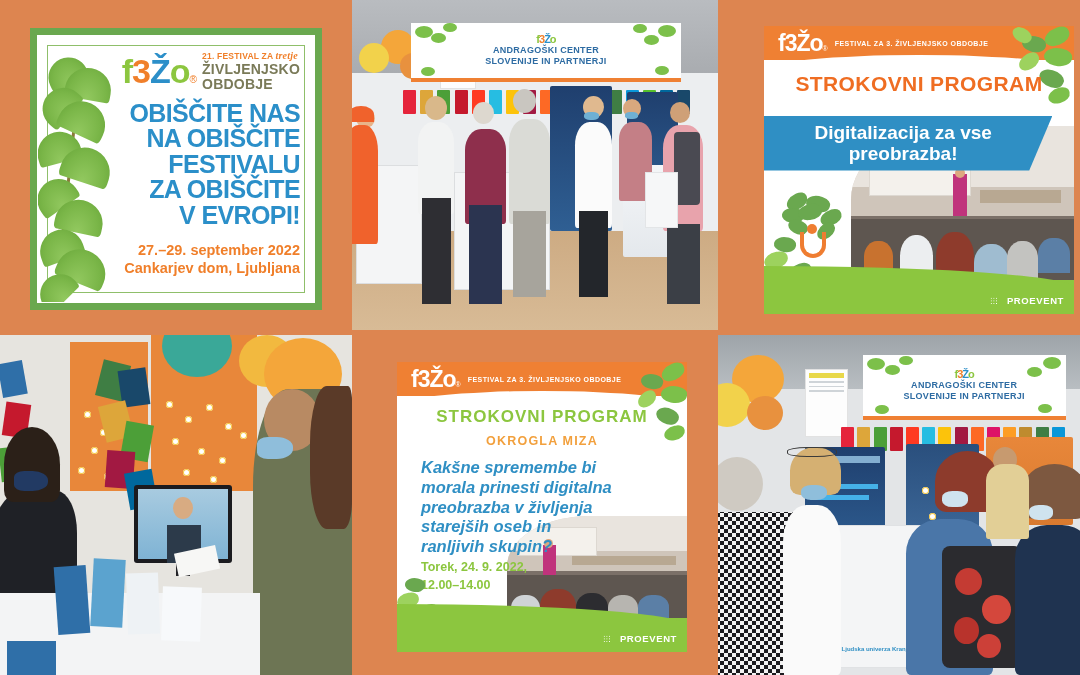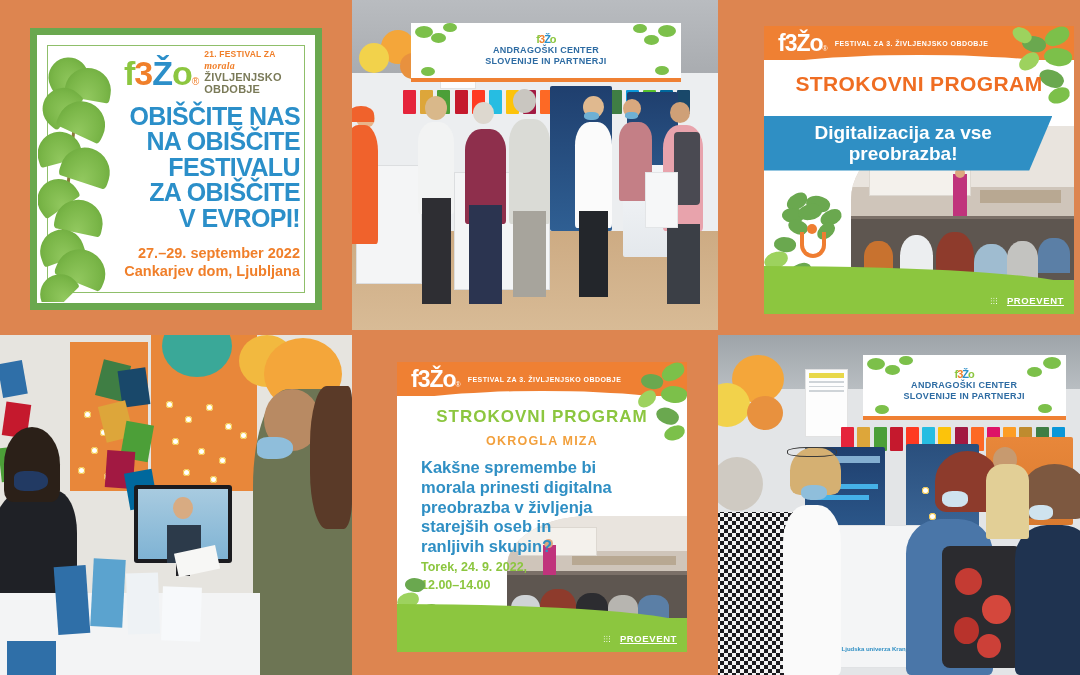--- a/index.html
+++ b/index.html
@@ -64,21 +64,21 @@
   .logo-f3zo .l3 { color: #f07f2a; font-weight: 700; }
   .logo-f3zo .lz { color: #2c8fc9; font-weight: 700; }
   .logo-f3zo .lo { color: #8cc63f; font-weight: 700; }
   .logo-f3zo .reg { font-size: 0.3em; color: #f07f2a; vertical-align: super; }
 
   .visit-logorow { display: flex; align-items: center; justify-content: flex-end; gap: 6px; }
   .visit-logorow .logo-f3zo { font-size: 34px; }
   .fest-tag { text-align: left; line-height: 1.12; }
   .fest-tag .l1 { font-size: 8.5px; font-weight: 700; color: #f07f2a; letter-spacing: .2px; }
   .fest-tag .l1 i { color: #f07f2a; font-family: "Liberation Serif", serif; font-size: 10px; }
-  .fest-tag .l2 { font-size: 11px; font-weight: 700; color: #7a7a58; letter-spacing: .2px; }
+  .fest-tag .l2 { font-size: 14px; font-weight: 700; color: #7a7a58; letter-spacing: .2px; }
 
   .visit-head {
     margin-top: 8px; color: #2b8fc9; font-weight: 800; font-size: 25px;
     line-height: 1.02; letter-spacing: -0.6px;
   }
   .visit-date {
     margin-top: 14px; color: #f07f2a; font-weight: 700; font-size: 14.5px; line-height: 1.2;
   }
 
   
@@ -161,21 +161,21 @@
   .prog-bottom {
     position: absolute; left: 0; right: 0; bottom: 0; height: 34px; background: #8cc63f;
   }
   .prog-bottom::before {
     content: ""; position: absolute; left: 0; right: 0; top: -14px; height: 22px;
     background: #8cc63f; border-radius: 0 100% 0 0 / 0 100% 0 0;
   }
   .proevent {
     position: absolute; right: 10px; bottom: 8px; color: #ffffff;
     font-size: 9.5px; font-weight: 800; letter-spacing: .6px;
-    display: flex; align-items: center; gap: 9px; text-decoration: underline;
+    display: flex; align-items: center; gap: 9px;
   }
   .proevent .dots {
     display: inline-block; width: 8px; height: 8px;
     background-image: radial-gradient(#fff 40%, transparent 41%);
     background-size: 2.6px 2.6px;
   }
   
   .mascot { position: absolute; left: 18px; bottom: 54px; width: 62px; height: 66px; }
   .mascot .crown { position: absolute; background: #6aa84f; border-radius: 60% 40% 55% 45%; }
   .mascot .body {
@@ -196,21 +196,21 @@
   .rt-title {
     position: absolute; left: 0; right: 0; top: 45px; text-align: center;
     color: #8cc63f; font-weight: 800; font-size: 17px; letter-spacing: 1px;
   }
   .rt-sub {
     position: absolute; left: 0; right: 0; top: 72px; text-align: center;
     color: #f2a03d; font-weight: 800; font-size: 12.5px; letter-spacing: 1.2px;
   }
   .rt-q {
     position: absolute; left: 24px; right: 22px; top: 96px;
-    color: #2f8fc4; font-weight: 800; font-size: 16.5px; line-height: 1.2;
+    color: #2f8fc4; font-weight: 800; font-size: 16.5px; line-height: 1.2; font-style: italic;
   }
   .rt-when {
     position: absolute; left: 24px; top: 196px;
     color: #8cc63f; font-weight: 700; font-size: 12.5px; line-height: 1.45;
   }
   .rt-photo {
     position: absolute; right: 0; bottom: 26px; width: 62%; height: 110px;
     border-radius: 46% 0 0 0; overflow: hidden; background: #d9cfc6;
   }
 
@@ -252,21 +252,21 @@
         <div class="promo-body">
           <div class="visit-logorow">
             <div class="logo-f3zo">
               <span class="lf">f</span>
                 <span class="l3">3</span>
                 <span class="lz">Ž</span>
                 <span class="lo">o</span>
                 <span class="reg">®</span>
             </div>
             <div class="fest-tag">
-              <div class="l1"><span>21. FESTIVAL ZA </span><i>morala</i></div>
+              <div class="l1"><span>21. FESTIVAL ZA </span><i>tretje</i></div>
               <div class="l2">ŽIVLJENJSKO OBDOBJE</div>
             </div>
           </div>
 
           <div class="visit-head">
             <div>OBIŠČITE NAS</div>
             <div>NA OBIŠČITE</div>
             <div>FESTIVALU</div>
             <div>ZA OBIŠČITE</div>
             <div>V EVROPI!</div>

